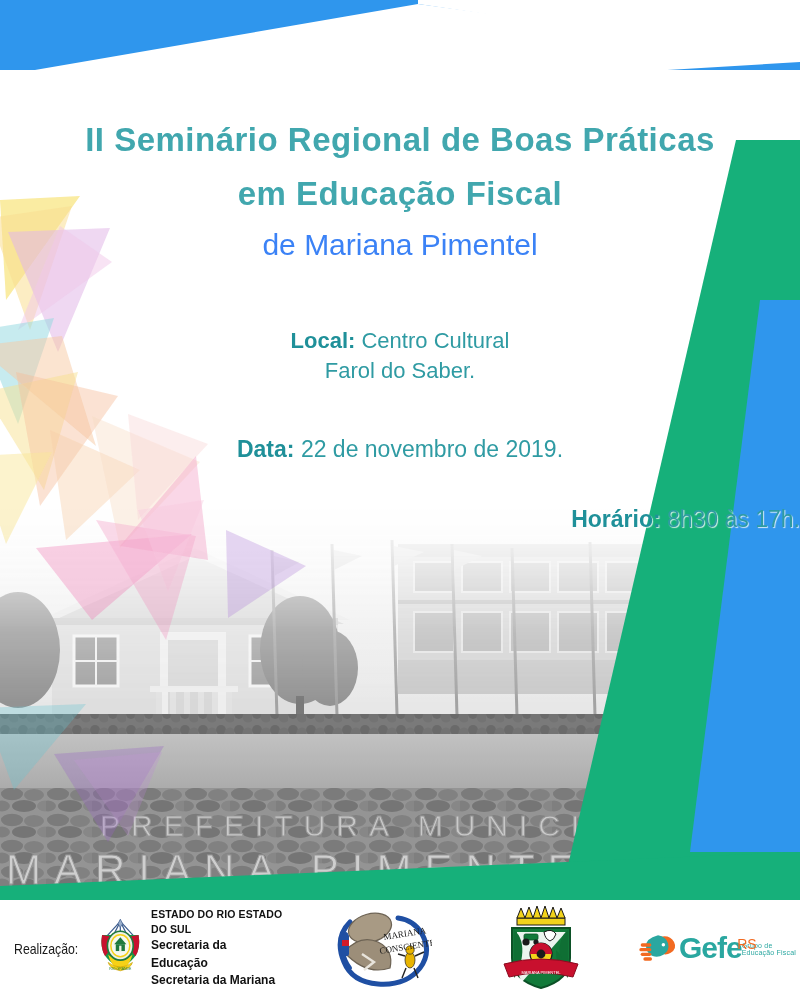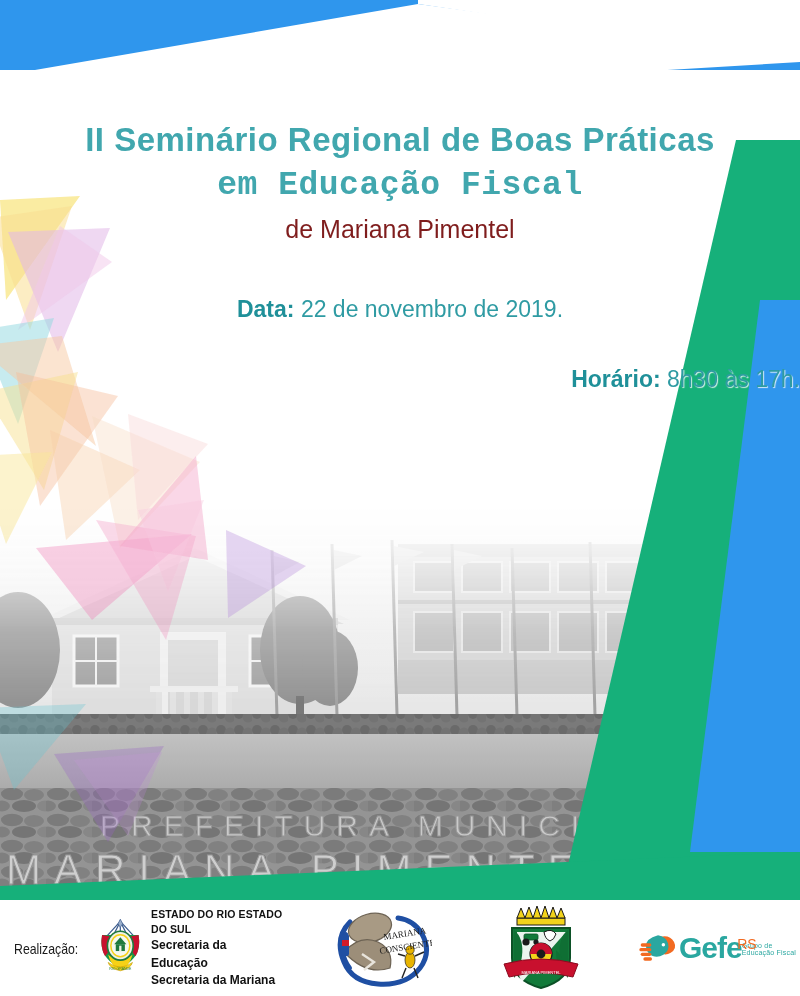--- a/index.html
+++ b/index.html
@@ -34,26 +34,26 @@
   .title-1,.title-2{
     text-align:center;
     font-weight:bold;
     font-size:33px;
     line-height:44px;
     letter-spacing:.5px;
     color:#41a7ae;
     text-shadow:1px 1px 1px rgba(255,255,255,.85);
   }
   .title-1{margin:0;padding-top:118px;}
-  .title-2{margin:0;padding-top:2px;font-family:Liberation Mono, monospace;}
+  .title-2{margin:8px;padding-top:2px;}
   .subtitle{
     text-align:center;
-    font-size:25px;
+    font-size:30px;
     line-height:34px;
-    color:#7f1d1d;
+    color:#3b82f6;
     margin:0;padding-top:4px;
     text-shadow:1px 1px 1px rgba(255,255,255,.85);
   }
 
   .info{
     text-align:center;
     font-size:22px;
     line-height:30px;
     color:#2f9ba3;
     text-shadow:1px 1px 1px rgba(255,255,255,.8);
@@ -248,20 +248,27 @@
     <polygon points="800,300 800,852 690,852 760,300" fill="#2f96ed"></polygon>
   </svg>
 
   <div id="green-band"></div>
 
   <div id="content">
     <h1 class="title-1">II Seminário Regional de Boas Práticas</h1>
     <h1 class="title-2">em Educação Fiscal</h1>
     <div class="subtitle">de Mariana Pimentel</div>
 
+    <div class="info" id="block-local">
+      <div>
+        <b>Local:</b>
+        <span>Centro Cultural</span>
+      </div>
+      <div>Farol do Saber.</div>
+    </div>
 
 
     <div class="info" id="block-data">
       <b>Data:</b>
       <span>22 de novembro de 2019.</span>
     </div>
 
     <div class="info" id="block-horario">
       <b>Horário:</b>
       <span>8h30 às 17h.</span>

